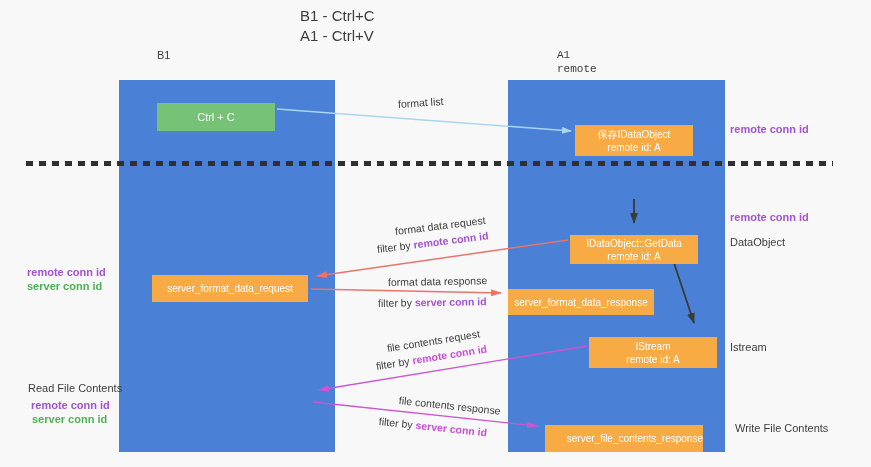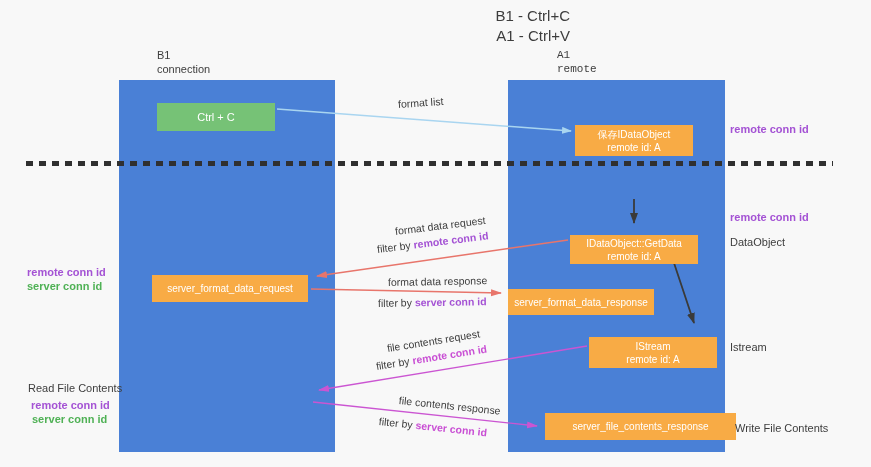--- a/index.html
+++ b/index.html
@@ -6,21 +6,21 @@
   body{
     font-family:"Liberation Sans","DejaVu Sans",sans-serif;
     background:var(--background,#f8f8f8);
   }
   .canvas{
     position:relative;width:871px;height:467px;overflow:hidden;
     background:var(--background,#f8f8f8);
   }
   .title{
     position:absolute;left:300px;top:6px;width:270px;
-    text-align:right;font-size:15px;line-height:20px;
+    text-align:left;font-size:15px;line-height:20px;
     color:var(--text-dark,#3d3d3d);z-index:6;
   }
   .lane-header{
     position:absolute;top:48px;width:120px;text-align:left;
     font-size:11px;line-height:14px;color:var(--text-dark,#3d3d3d);z-index:6;
   }
   .lane{
     position:absolute;top:80px;height:372px;width:217px;
     background:var(--lane-blue,#4a80d6);z-index:1;
   }
@@ -62,21 +62,20 @@
 
 <div class="canvas">
 
   <div class="title">
     <div>B1 - Ctrl+C</div>
     <div>A1 - Ctrl+V</div>
   </div>
 
   <div class="lane-header" style="left:157px;">
     <div>B1</div>
-    <div>connection</div>
   </div>
   <div class="lane-header" style="left:557px;font-family:Liberation Mono, monospace;">
     <div>A1</div>
     <div>remote</div>
   </div>
 
   <div class="lane left"></div>
   <div class="lane right"></div>
 
   <div class="dashline"></div>
@@ -120,21 +119,21 @@
     <span>IDataObject::GetData</span>
     <span>remote id: A</span>
   </div>
   <div class="box orange" style="left:508px;top:281px;width:146px;height:26px;">
     <span>server_format_data_response</span>
   </div>
   <div class="box orange" style="left:589px;top:329px;width:128px;height:31px;">
     <span>IStream</span>
     <span>remote id: A</span>
   </div>
-  <div class="box orange" style="left:545px;top:405px;width:191px;height:27px;">
+  <div class="box orange" style="left:545px;top:417px;width:158px;height:27px;align-items:flex-end;">
     <span>server_file_contents_response</span>
   </div>
 
   <div class="flow-label rot-m4" style="left:398px;top:98px;">format list</div>
 
   <div class="flow-label rot-m7" style="left:395px;top:225px;">format data request</div>
   <div class="flow-label rot-m7" style="left:377px;top:243px;">
     <span>filter by</span><span class="hl purple">remote conn id</span>
   </div>
 

